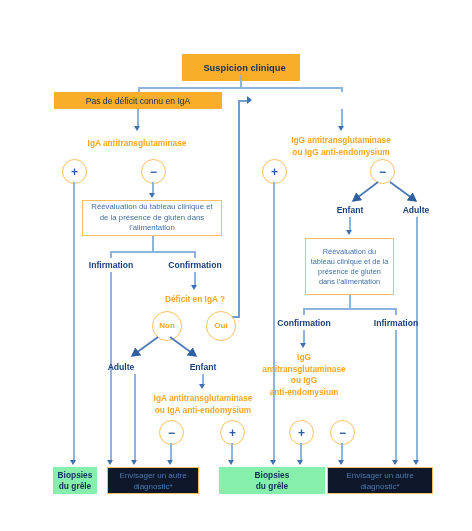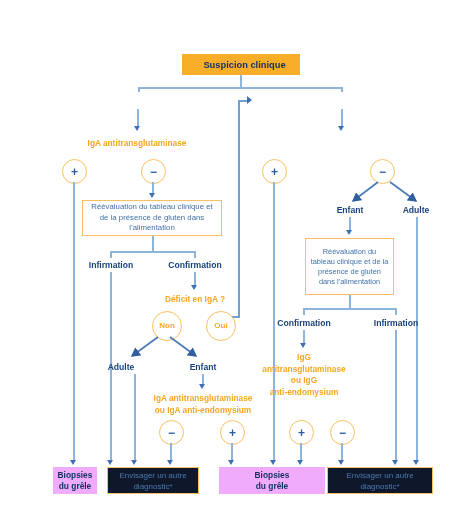--- a/index.html
+++ b/index.html
@@ -19,21 +19,21 @@
 
   
   .box{
     position:absolute;box-sizing:border-box;
     display:flex;align-items:center;justify-content:center;text-align:center;
   }
   .box-solid{
     background:#f9ae2a;color:#12305e;font-weight:bold;
   }
   .box-solid-b{
-    background:#f0abfc;color:#12305e;font-weight:bold;
+    background:#86efac;color:#12305e;font-weight:bold;
   }
   .box-outline{
     background:#ffffff;border:1.5px solid #f9c061;color:#3f6fa8;
   }
   .box-outline-grey{
     background:#0f172a;border:1.5px solid #f9c061;color:#4a7ab0;
   }
 
   
   .txt{
@@ -69,29 +69,32 @@
     position:absolute;left:48px;top:501px;width:420px;
     font-size:7.6px;line-height:11px;color:#4a7ab0;
   }
 </style>
 </head>
 <body>
 
 <div id="page">
 
 
-  <div class="box box-solid" style="left:182px;top:54px;width:118px;height:21px;font-size:9.3px;padding-left:7px;">
+  <div class="box box-solid" style="left:182px;top:54px;width:118px;height:27px;font-size:9.3px;padding-left:7px;">
     <span>Suspicion clinique</span>
   </div>
 
   <div class="ln v" style="left:240px;top:75px;height:13px;"></div>
   <div class="ln h" style="left:138px;top:87px;width:204px;"></div>
   <div class="ln v" style="left:138px;top:87px;height:5px;"></div>
   <div class="ln v" style="left:341px;top:87px;height:5px;"></div>
 
+  <div class="box box-solid" style="left:54px;top:92px;width:168px;height:17px;font-size:8.6px;font-weight:normal;">
+    <span>Pas de déficit connu en IgA</span>
+  </div>
 
 
   <div class="ln h dk" style="left:238px;top:100px;width:12px;"></div>
   <div class="diag" style="left:247px;top:96px;width:0;height:0;border-top:4px solid transparent;border-bottom:4px solid transparent;border-left:5px solid #3f6fb5;"></div>
   <div class="ln v dk" style="left:238px;top:100px;height:216px;"></div>
   <div class="ln h dk" style="left:222px;top:316px;width:18px;"></div>
 
   <div class="ln v" style="left:137px;top:109px;height:18px;"></div>
   <div class="arw" style="left:134px;top:126px;"></div>
 
@@ -183,20 +186,24 @@
   </div>
 
   <div class="ln v" style="left:170px;top:443px;height:18px;"></div>
   <div class="arw" style="left:167px;top:460px;"></div>
   <div class="ln v" style="left:231px;top:443px;height:18px;"></div>
   <div class="arw" style="left:228px;top:460px;"></div>
 
   <div class="ln v" style="left:341px;top:109px;height:18px;"></div>
   <div class="arw" style="left:338px;top:126px;"></div>
 
+  <div class="txt t-orange" style="left:258px;top:135px;width:166px;">
+    <span>IgG antitransglutaminase</span><br>
+    <span>ou IgG anti-endomysium</span>
+  </div>
 
   <div class="circ" style="left:262px;top:159px;">
     <span>+</span>
   </div>
   <div class="circ" style="left:370px;top:159px;">
     <span>−</span>
   </div>
 
   <div class="ln v" style="left:273px;top:182px;height:279px;"></div>
   <div class="arw" style="left:270px;top:460px;"></div>

